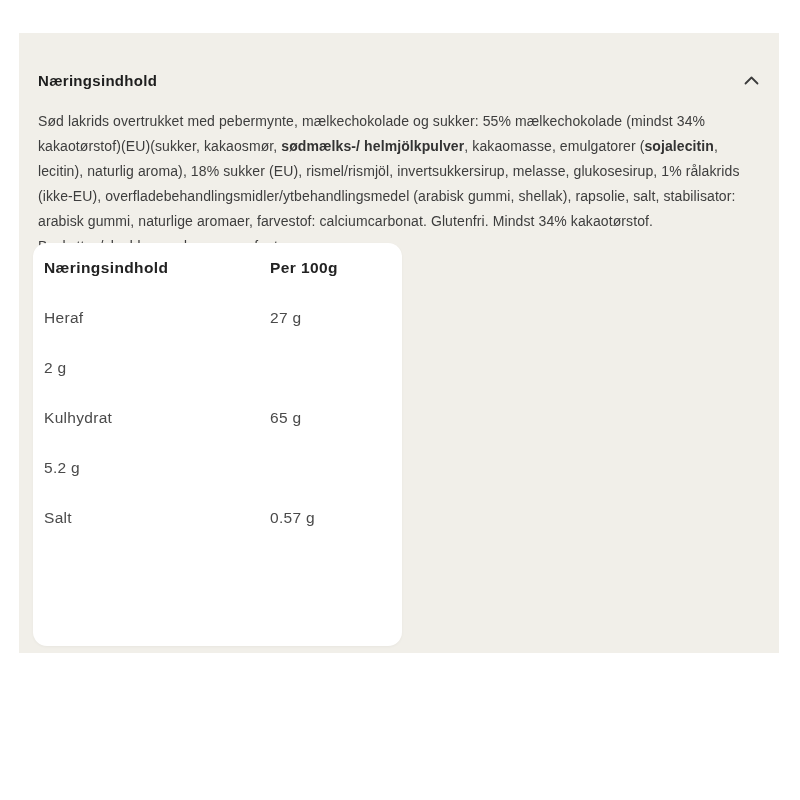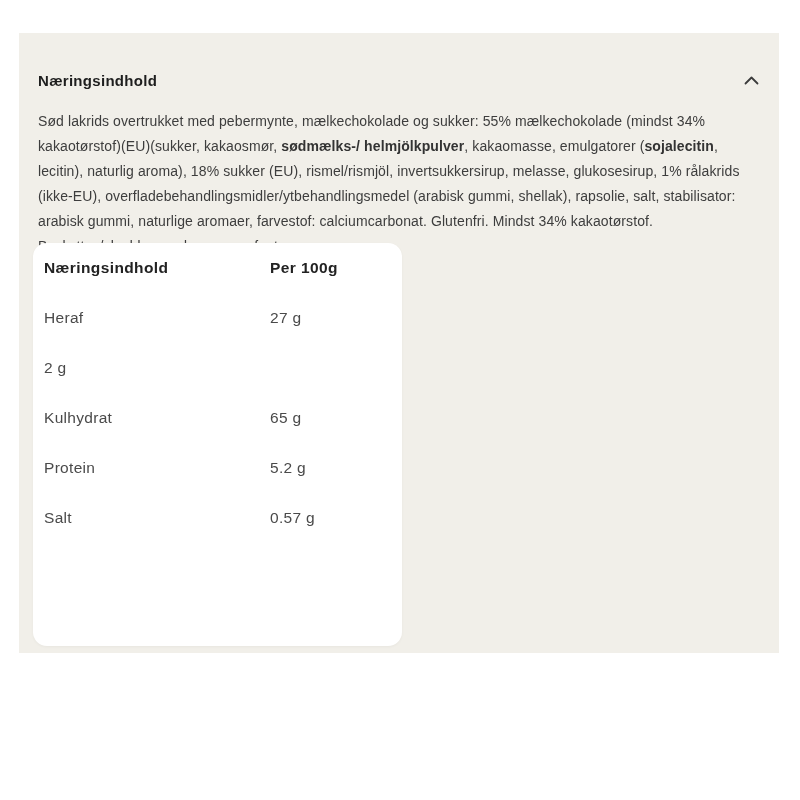--- a/index.html
+++ b/index.html
@@ -107,21 +107,20 @@
           <span class="tvalue">27 g</span>
         </div>
         <div class="trow">
           <span class="tvalue">2 g</span>
         </div>
         <div class="trow">
           <span class="tlabel">Kulhydrat</span>
           <span class="tvalue">65 g</span>
         </div>
         <div class="trow">
-          <span class="tlabel">Protein</span>
           <span class="tvalue">5.2 g</span>
         </div>
         <div class="trow">
           <span class="tlabel">Salt</span>
           <span class="tvalue">0.57 g</span>
         </div>
       </div>
   </div>
 
 </div>

